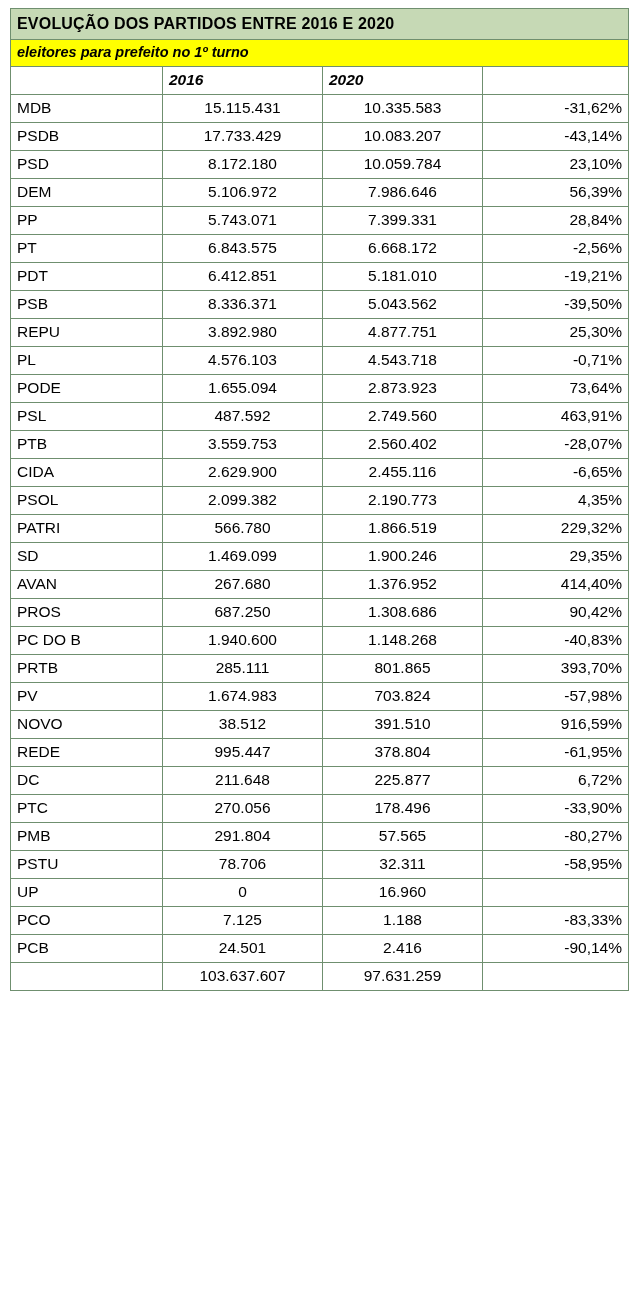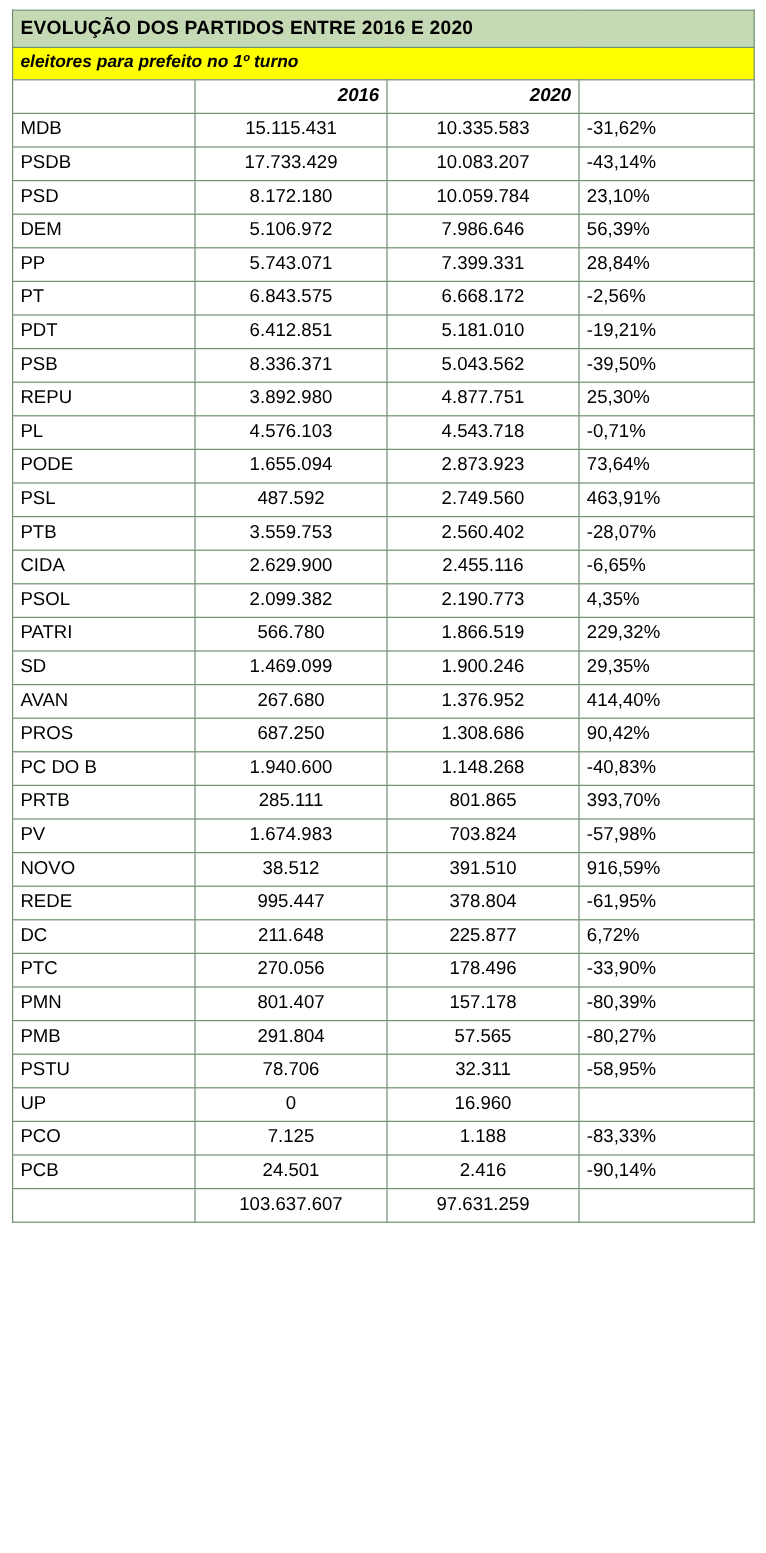--- a/index.html
+++ b/index.html
@@ -43,39 +43,39 @@
   }
   .subtitle-cell {
     background: #ffff00;
     text-align: left;
     font-style: italic;
     font-weight: bold;
     font-size: 14.5px;
     height: 26px !important;
   }
   .yearhead {
-    text-align: right;
+    text-align: left;
     font-style: italic;
     font-weight: bold;
     font-size: 15.5px;
   }
   .blank {
     background: #ffffff;
   }
   .party {
     text-align: left;
     font-size: 15.5px;
     margin-left: 14px;
   }
   .num {
     text-align: center;
     font-size: 15.5px;
   }
   .pct {
-    text-align: left;
+    text-align: right;
     font-size: 15.5px;
   }
   .total-row td {
     height: 30px;
   }
   col.c1 { width: 152px; }
   col.c2 { width: 160px; }
   col.c3 { width: 160px; }
   col.c4 { width: 146px; }
 </style>
@@ -254,26 +254,20 @@
         <td class="num">225.877</td>
         <td class="pct">6,72%</td>
       </tr>
       <tr>
         <td class="party">PTC</td>
         <td class="num">270.056</td>
         <td class="num">178.496</td>
         <td class="pct">-33,90%</td>
       </tr>
       <tr>
-        <td class="party">PMN</td>
-        <td class="num">801.407</td>
-        <td class="num">157.178</td>
-        <td class="pct">-80,39%</td>
-      </tr>
-      <tr>
         <td class="party">PMB</td>
         <td class="num">291.804</td>
         <td class="num">57.565</td>
         <td class="pct">-80,27%</td>
       </tr>
       <tr>
         <td class="party">PSTU</td>
         <td class="num">78.706</td>
         <td class="num">32.311</td>
         <td class="pct">-58,95%</td>

